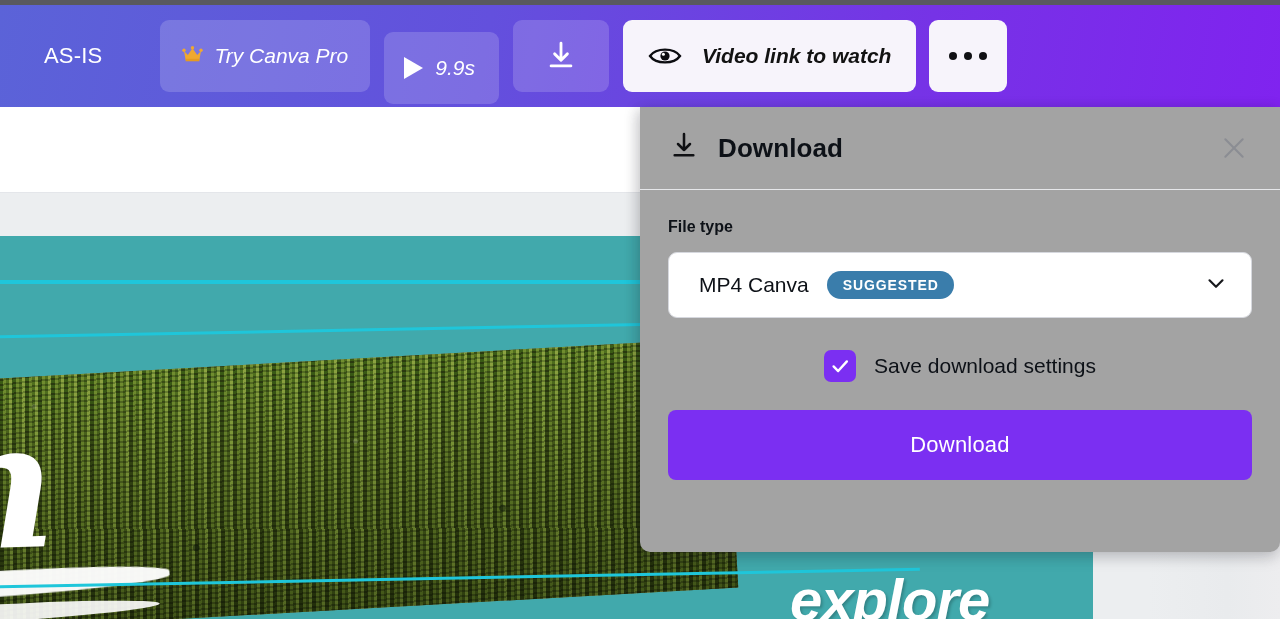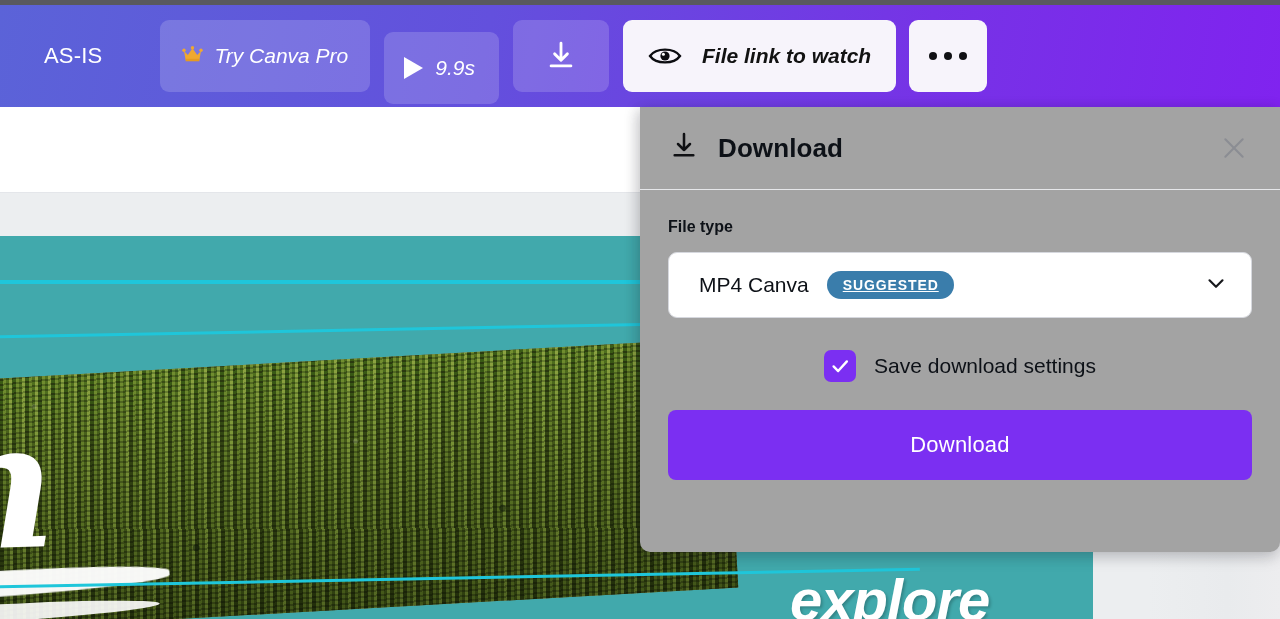--- a/index.html
+++ b/index.html
@@ -160,21 +160,21 @@
   }
   .select-box {
     height:66px; border:1px solid #d6d8de; border-radius:9px;
     display:flex; align-items:center; padding:0 22px 0 30px;
     cursor:pointer; background:#ffffff;
   }
   .select-value { font-size:21px; color:#0d1117; }
   .badge {
     margin-left:18px; background:#3a7dab; color:#ffffff;
     font-size:14px; font-weight:700; letter-spacing:.9px;
-    border-radius:999px; padding:6px 15px 6px 16px;text-decoration:underline;
+    border-radius:999px; padding:6px 15px 6px 16px;
   }
   .chev { margin-left:auto; display:block; }
   .check-row {
     display:flex; align-items:center; gap:18px;
     margin-top:32px; cursor:pointer;justify-content:center;
   }
   .checkbox {
     width:32px; height:32px; border-radius:7px; background:#7b2ff2;
     display:flex; align-items:center; justify-content:center; flex:0 0 auto;
   }
@@ -226,21 +226,21 @@
     </div>
 
     <div class="tb-btn tb-watch">
       <span>
         <svg class="eye-svg" width="34" height="24" viewBox="0 0 34 24" aria-hidden="true">
           <path d="M2 12 C8 3.5, 26 3.5, 32 12 C26 20.5, 8 20.5, 2 12 Z" fill="none" stroke="#0c0c10" stroke-width="2.4"></path>
           <circle cx="17" cy="12" r="4.6" fill="#0c0c10"></circle>
           <circle cx="15.4" cy="10.2" r="1.5" fill="#ffffff"></circle>
         </svg>
       </span>
-      <span>File link to watch</span>
+      <span>Video link to watch</span>
     </div>
 
     <div class="tb-btn tb-more">
       <span class="dot3"></span>
       <span class="dot3"></span>
       <span class="dot3"></span>
     </div>
   </div>
 
   <div class="edit-toolbar"></div>

